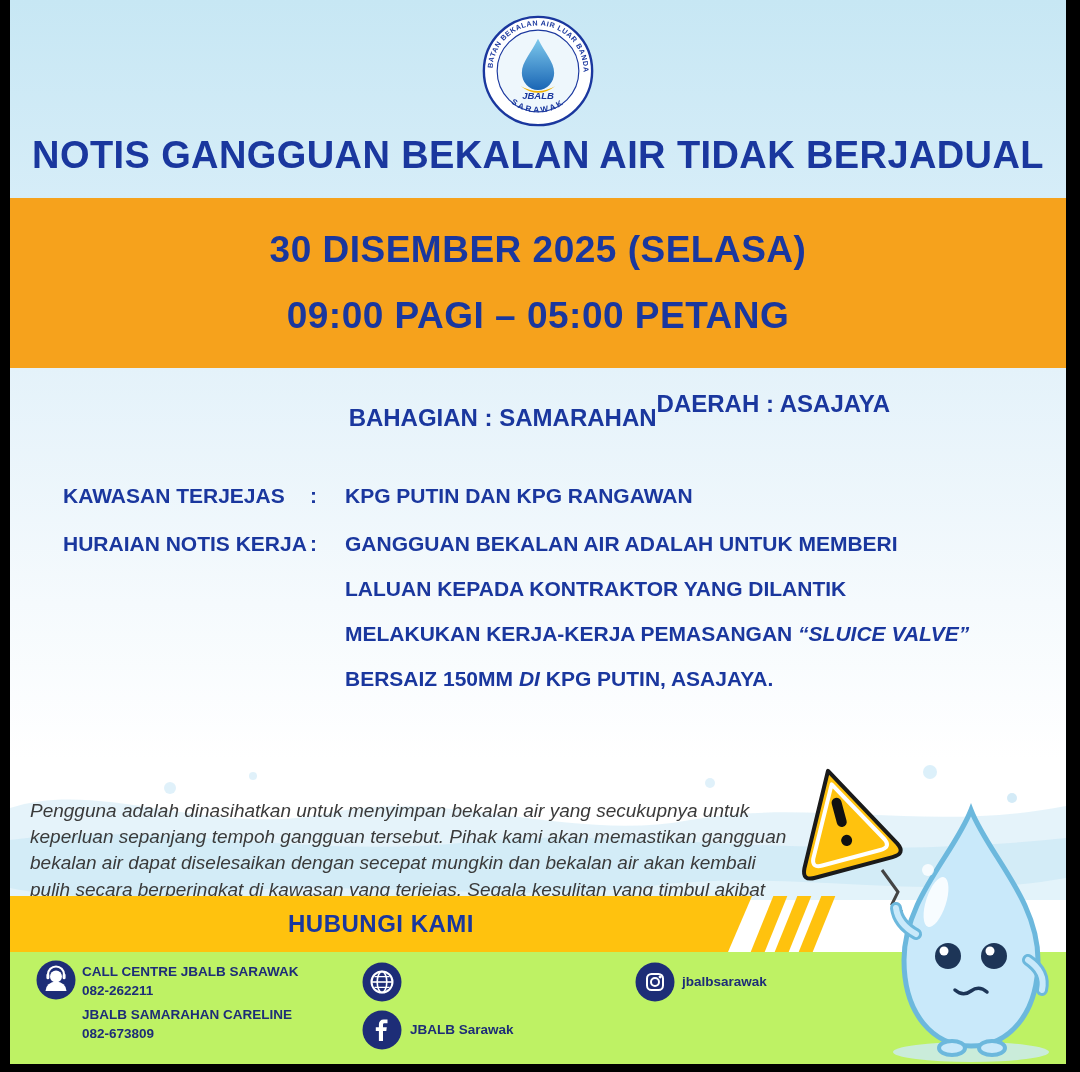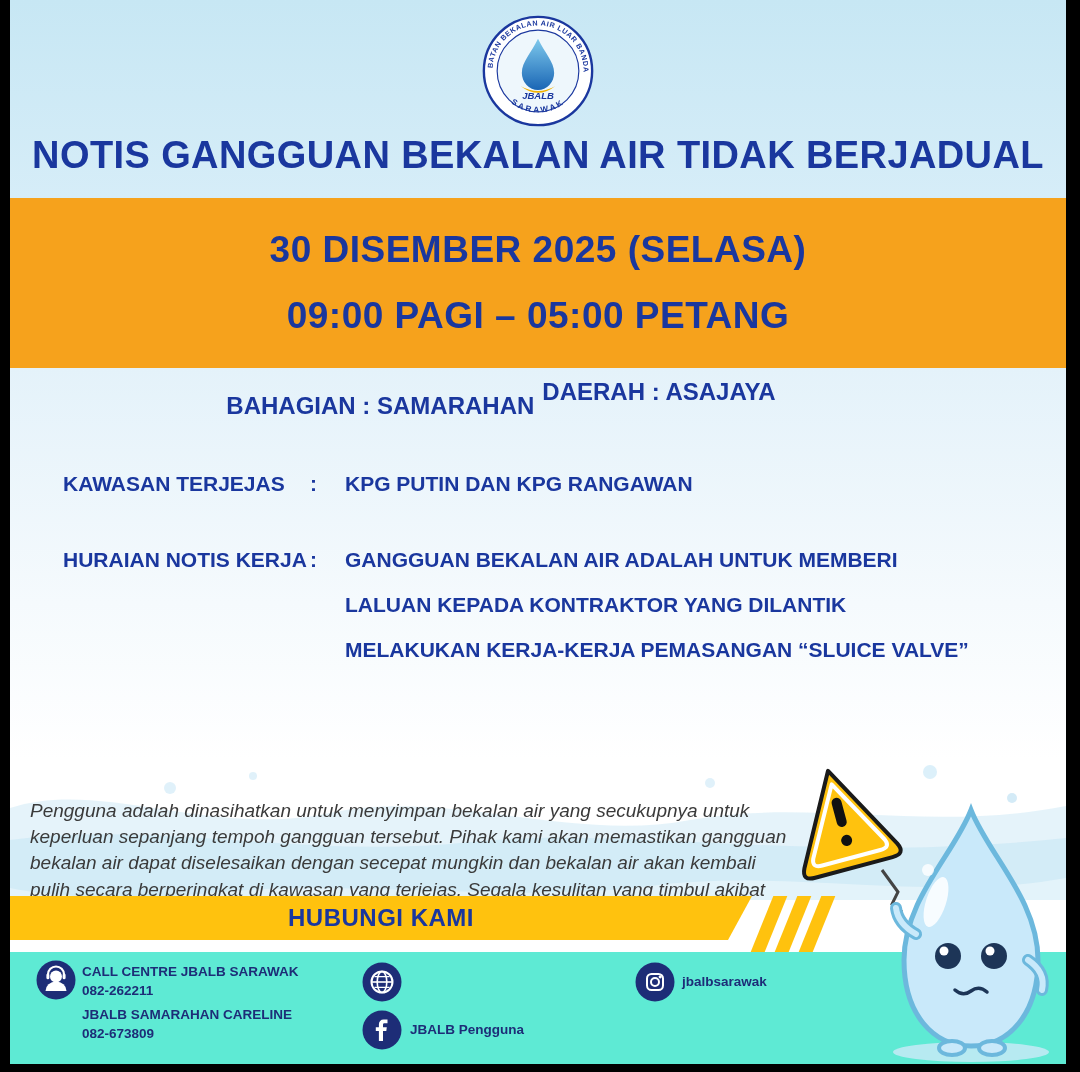--- a/index.html
+++ b/index.html
@@ -32,52 +32,52 @@
   .banner .line {
     font-size:37px; font-weight:bold; color:var(--dark-blue,#1a379e); letter-spacing:.5px;
   }
   
   .details {
     position:absolute; top:368px; left:0; right:0; height:392px;
     background:linear-gradient(180deg, var(--pale-blue,#e4f2fa) 0%, #f5fafd 60%, #ffffff 100%);
     z-index:1;
   }
   .region-row {
-    display:flex; justify-content:center;
-    padding:24px 176px 0 102px;
-    font-size:24px; font-weight:bold; color:var(--dark-blue,#1a379e);gap:8px;
+    display:flex; justify-content:flex-end;
+    padding:36px 176px 0 102px;
+    font-size:24px; font-weight:bold; color:var(--dark-blue,#1a379e);
   }
   .daerah { transform:translateY(-14px); }
   .info-grid {
     display:grid; grid-template-columns:247px 35px auto;
-    margin:52px 0 0 53px; row-gap:52px;
+    margin:52px 0 0 53px; row-gap:24px;
     font-size:21px; font-weight:bold; color:var(--dark-blue,#1a379e);
     line-height:24px; align-items:start;
   }
   .huraian-lines p { margin:0 0 21px 0; }
-  .it { }
+  .it { font-style:italic; }
   
   .splash { position:absolute; top:728px; left:0; width:100%; height:200px; z-index:1; pointer-events:none; }
   
   .advisory {
     position:absolute; top:798px; left:20px; width:768px; z-index:2;
     font-size:19px; font-style:italic; color:var(--text-dark,#3a3a3a); line-height:1.38;
   }
   
   .contact-banner {
-    position:absolute; top:896px; left:0; width:742px; height:44px; z-index:3;
+    position:absolute; top:896px; left:0; width:742px; height:56px; z-index:3;
     background:var(--yellow,#ffc20e);
     clip-path:polygon(0 0, 100% 0, calc(100% - 24px) 100%, 0 100%);
     display:flex; align-items:center; justify-content:center; 
   }
   .contact-banner span { font-size:24px; font-weight:bold; color:var(--dark-blue,#1a379e); letter-spacing:.5px; }
   .stripes { position:absolute; top:896px; left:752px; height:56px; z-index:3; display:flex; gap:10px; }
   .stripe { width:14px; height:56px; background:var(--yellow,#ffc20e); transform:skewX(-22deg); }
   
-  .footer { position:absolute; top:952px; left:0; right:0; bottom:0; background:#5eead4; z-index:3; }
+  .footer { position:absolute; top:952px; left:0; right:0; bottom:0; background:#bef264; z-index:3; }
   .c-icon { position:absolute; width:40px; height:40px; }
   .f-label { font-size:13.5px; font-weight:bold; color:var(--navy,#1d2d77); line-height:19px; }
   .col1-text { position:absolute; left:72px; top:10px; }
   .col1-text .gap { height:5px; }
   .url-wrap { position:absolute; left:400px; top:16px; }
   .url-wrap span {
     display:inline-block; font-size:13.5px; font-weight:bold; color:var(--navy,#1d2d77);
     border-bottom:2px solid var(--navy,#1d2d77); padding:0 6px 8px 0; min-width:205px;
   }
   .fb-text { position:absolute; left:400px; top:68px; }
@@ -132,20 +132,21 @@
         <div>KAWASAN TERJEJAS</div>
         <div>:</div>
         <div>KPG PUTIN DAN KPG RANGAWAN</div>
 
         <div>HURAIAN NOTIS KERJA</div>
         <div>:</div>
         <div class="huraian-lines">
           <p>GANGGUAN BEKALAN AIR ADALAH UNTUK MEMBERI</p>
           <p>LALUAN KEPADA KONTRAKTOR YANG DILANTIK</p>
           <p><span>MELAKUKAN KERJA-KERJA PEMASANGAN </span><span class="it">“SLUICE VALVE”</span></p>
+          <p><span>BERSAIZ 150MM </span><span class="it">DI</span><span> KPG PUTIN, ASAJAYA.</span></p>
         </div>
       </div>
     </section>
 
     <svg class="splash" viewBox="0 0 1056 200" preserveAspectRatio="none">
       <path d="M0,80 C90,50 200,110 320,85 C440,60 560,115 680,92 C800,70 920,105 1056,78 L1056,150 C920,175 780,140 640,158 C500,176 340,150 200,165 C110,174 40,168 0,160 Z" fill="#cfe9f6" opacity="0.55"></path>
       <path d="M0,112 C150,92 300,132 460,114 C620,97 800,137 1056,110 L1056,172 L0,172 Z" fill="#b9e0f2" opacity="0.4"></path>
       <circle cx="160" cy="60" r="6" fill="#d8eef9" opacity="0.8"></circle>
       <circle cx="243" cy="48" r="4" fill="#d8eef9" opacity="0.8"></circle>
       <circle cx="700" cy="55" r="5" fill="#d8eef9" opacity="0.8"></circle>
@@ -187,21 +188,21 @@
         <circle cx="20" cy="20" r="10.5" stroke="#fff" stroke-width="2" fill="none"></circle>
         <ellipse cx="20" cy="20" rx="4.8" ry="10.5" stroke="#fff" stroke-width="1.6" fill="none"></ellipse>
         <path d="M9.5,20 h21" stroke="#fff" stroke-width="1.6"></path>
         <path d="M12.5,14.6 h15 M12.5,25.4 h15" stroke="#fff" stroke-width="1.4"></path>
       </svg>
 
       <svg class="c-icon" style="left:352px; top:58px;" viewBox="0 0 40 40">
         <circle cx="20" cy="20" r="19.5" fill="#1d2d77"></circle>
         <path d="M22.3,13.2 h3.2 V9.4 h-3.8 c-3.1,0 -4.8,2 -4.8,5.1 v2.8 h-3.1 v3.8 h3.1 V31 h4.1 V21.1 h3.3 l0.5,-3.8 h-3.8 v-2.4 c0,-1.1 0.4,-1.7 1.3,-1.7 Z" fill="#fff"></path>
       </svg>
-      <div class="fb-text f-label">JBALB Pengguna</div>
+      <div class="fb-text f-label">JBALB Sarawak</div>
 
       <svg class="c-icon" style="left:625px; top:10px;" viewBox="0 0 40 40">
         <circle cx="20" cy="20" r="19.5" fill="#1d2d77"></circle>
         <rect x="12" y="12" width="16" height="16" rx="4.5" stroke="#fff" stroke-width="2" fill="none"></rect>
         <circle cx="20" cy="20" r="4" stroke="#fff" stroke-width="2" fill="none"></circle>
         <circle cx="25.2" cy="14.8" r="1.6" fill="#fff"></circle>
       </svg>
       <div class="ig-text f-label">jbalbsarawak</div>
     </footer>
 

